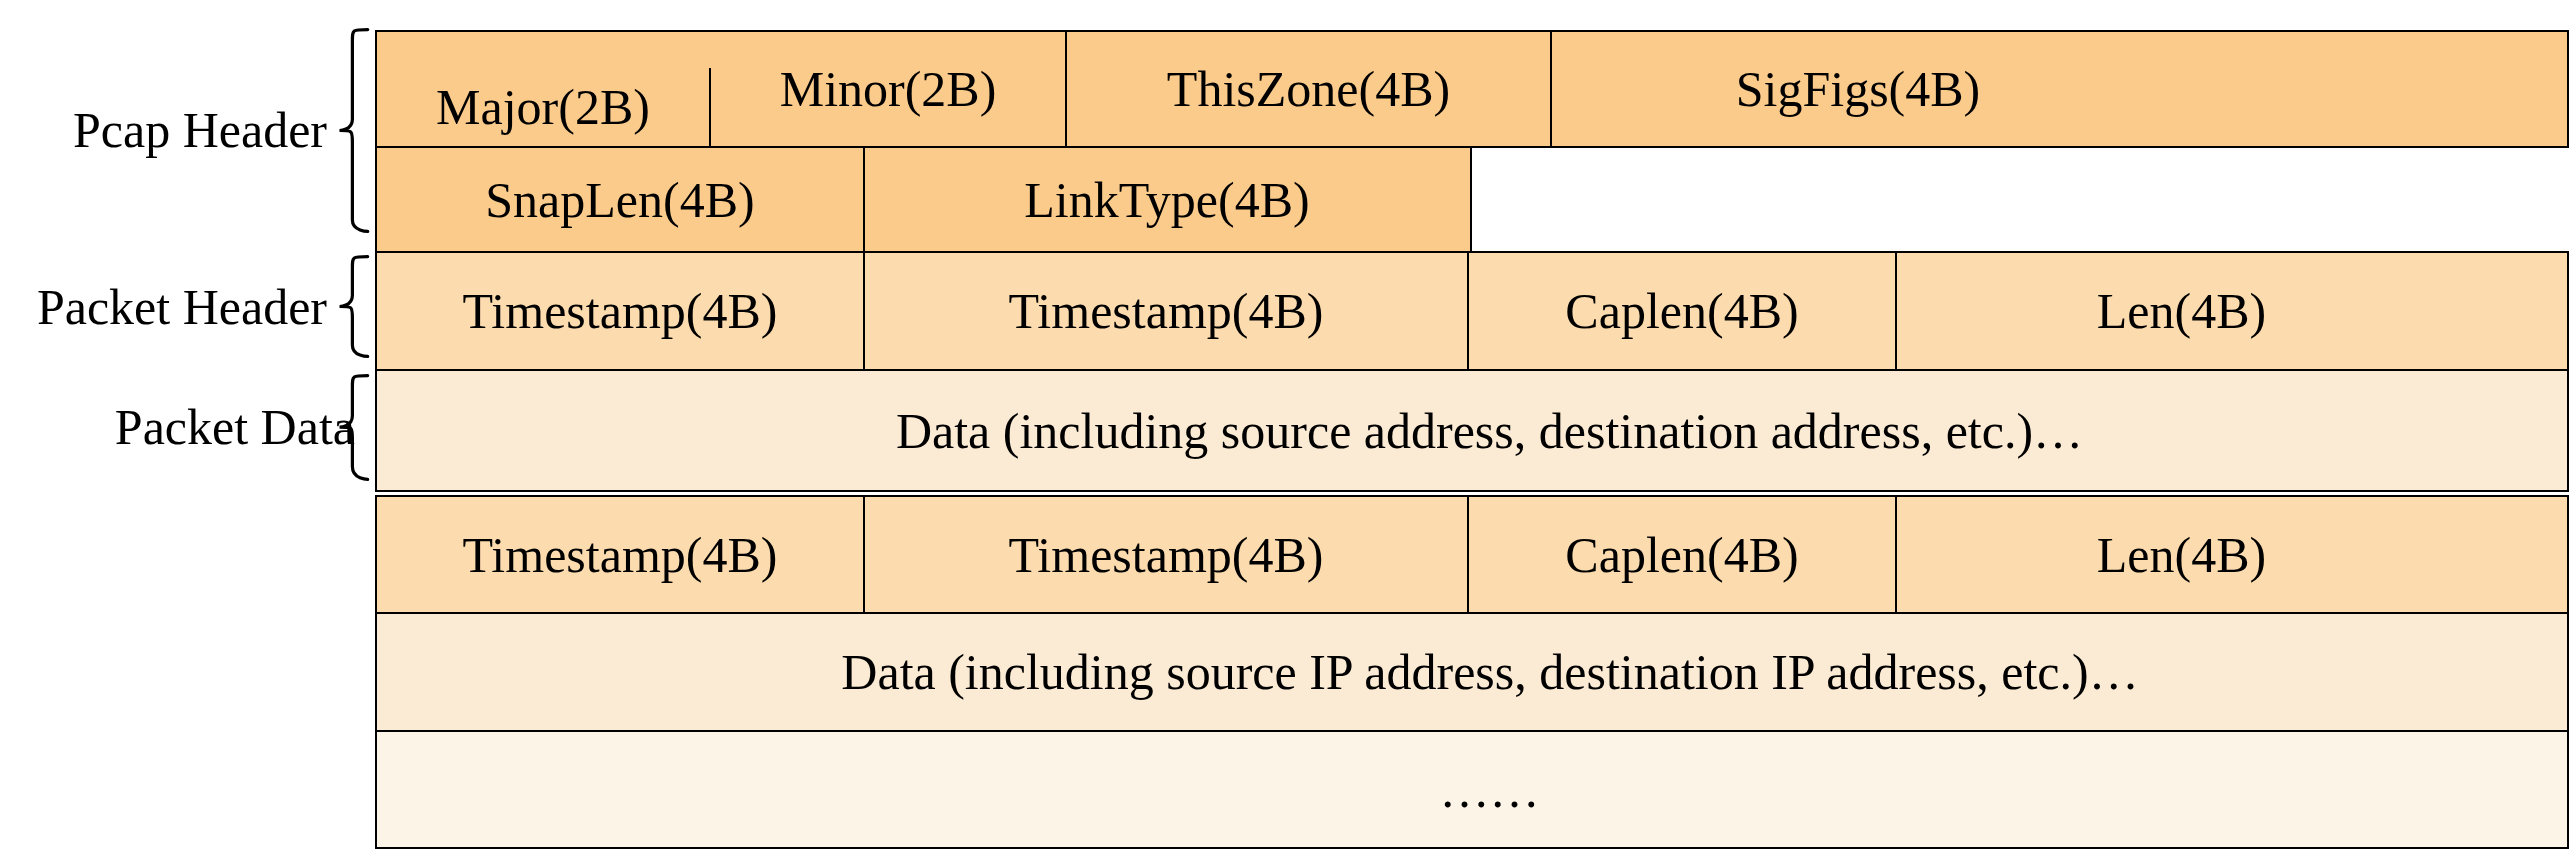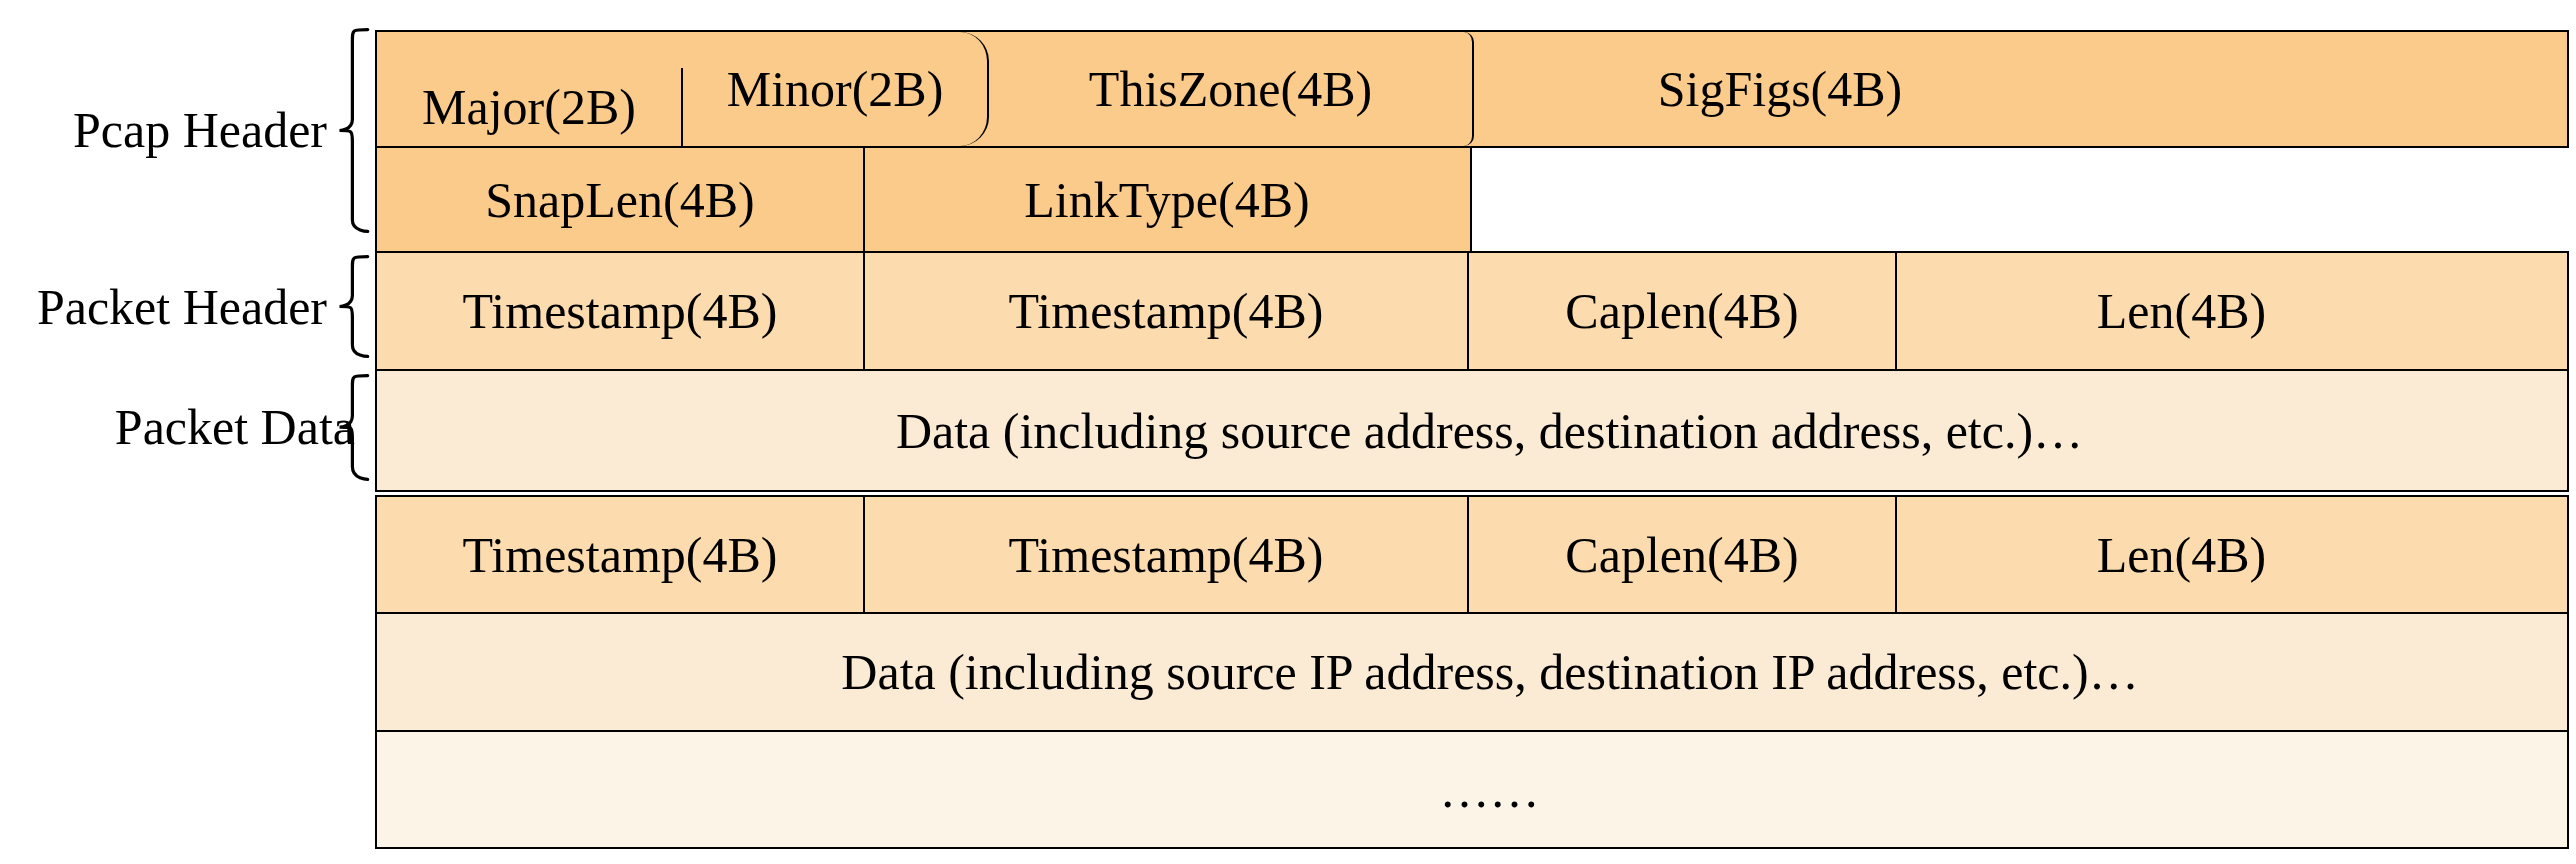--- a/index.html
+++ b/index.html
@@ -24,23 +24,23 @@
   .row3 { top:221px; left:0; width:2194px; height:118px; border-top:2.4px solid var(--border,#000); border-left:2.4px solid var(--border,#000); border-right:2.4px solid var(--border,#000); background:var(--fill-pkt,#FCDCAE); }
   .row4 { top:339px; left:0; width:2194px; height:121px; border-top:2.4px solid var(--border,#000); border-left:2.4px solid var(--border,#000); border-right:2.4px solid var(--border,#000); background:var(--fill-data,#FCEBD4); }
   .pkt-divider { position:absolute; top:460px; left:0; width:2194px; height:7.2px; box-sizing:border-box;
     border-top:2.4px solid var(--border,#000); border-bottom:2.4px solid var(--border,#000); background:#ffffff; }
   .row5 { top:467px; left:0; width:2194px; height:115px; border-left:2.4px solid var(--border,#000); border-right:2.4px solid var(--border,#000); background:var(--fill-pkt,#FCDCAE); }
   .row6 { top:582px; left:0; width:2194px; height:118px; border-top:2.4px solid var(--border,#000); border-left:2.4px solid var(--border,#000); border-right:2.4px solid var(--border,#000); background:var(--fill-data,#FCEBD4);justify-content:center; }
   .row7 { top:700px; left:0; width:2194px; height:119px; border:2.4px solid var(--border,#000); background:var(--fill-more,#FDF4E8); }
 
   
   .w-magic    { width:488px; }
-  .w-major    { width:306px;margin-top:36px; }
-  .w-minor    { width:306px;border-radius:29px; }
-  .w-thiszone { width:485px;border-radius:10px; }
+  .w-major    { width:334px;margin-top:36px; }
+  .w-minor    { width:356px; }
+  .w-thiszone { width:485px; }
   .w-sigfigs  { width:612px; }
   .w-snaplen  { width:488px; }
   .w-linktype { width:604px; }
   .w-ts1      { width:488px; }
   .w-ts2      { width:604px; }
   .w-caplen   { width:428px;text-align:right; }
   .w-len      { width:569px; }
   .w-full     { width:2189px;padding-left:36px; }
 
   

